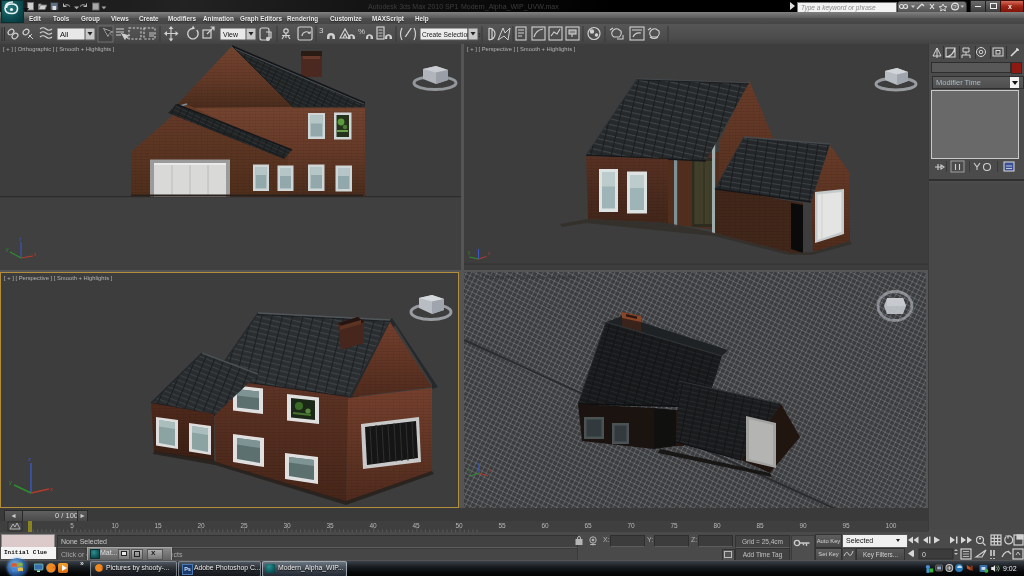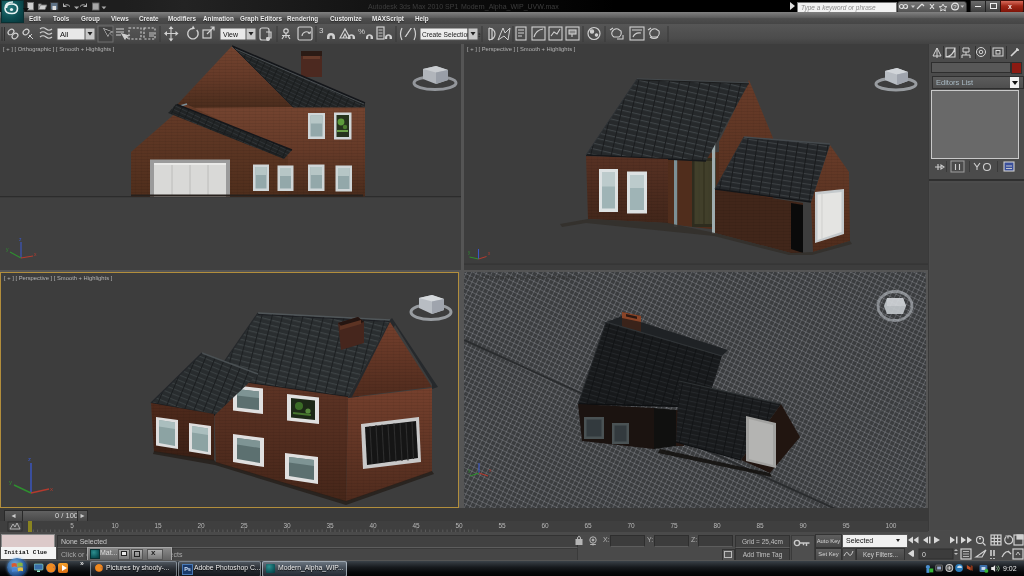--- a/index.html
+++ b/index.html
@@ -587,21 +587,21 @@
       <rect x="64" y="3" width="10" height="8"></rect>
             <rect x="67" y="5.5" width="4" height="3.5"></rect>
       <path d="M82 11 l7 -7 m0 0 l-2 0 m2 0 l0 2" stroke-width="1.6"></path>
     </g>
     <g stroke="#333" stroke-width="1">
             <path d="M14.5 1 v13 M30.5 1 v13 M46.5 1 v13 M61.5 1 v13 M77.5 1 v13"></path>
           </g>
   </svg>
   <div class="abs" style="left:2px;top:18px;width:78px;height:9px;background:#585858;border:1px solid #2e2e2e;"></div>
   <div class="abs" style="left:82px;top:18px;width:9px;height:10px;background:#8c1a12;border:1px solid #2e2e2e;"></div>
-  <div class="abs" style="left:3px;top:32px;width:87px;height:11px;background:linear-gradient(#5c5c5c,#4e4e4e);border:1px solid #2e2e2e;font-size:7.5px;color:#a9bac4;line-height:11px;padding-left:3px;">Editors List</div>
+  <div class="abs" style="left:3px;top:32px;width:87px;height:11px;background:linear-gradient(#5c5c5c,#4e4e4e);border:1px solid #2e2e2e;font-size:7.5px;color:#a9bac4;line-height:11px;padding-left:3px;">Modifier Time</div>
   <div class="abs" style="left:81px;top:33px;width:9px;height:11px;background:#f2f2f2;"></div>
   <div class="abs" style="left:83px;top:37px;width:0;height:0;border-top:4px solid #111;border-left:3px solid transparent;border-right:3px solid transparent;"></div>
   <div class="abs" style="left:2px;top:46px;width:86px;height:67px;background:#696969;border:1px solid #c9c9c9;"></div>
   <svg class="abs" style="left:0;top:115px;" width="96" height="15" viewBox="0 0 96 15">
     <g stroke="#cfcfcf" fill="none" stroke-width="1.1">
       <path d="M6 8 h6 m-3 -3 v6 m3 -5 v4 l3 -2 z"></path>
       <rect x="22" y="2" width="13" height="11" fill="none" stroke="#9a9a9a"></rect>
       <path d="M26.5 5 v6 m4 -6 v6"></path>
       <path d="M45 4 l3 4 3 -4 m-3 4 v3"></path>
       <circle cx="58" cy="8" r="3.5"></circle>

